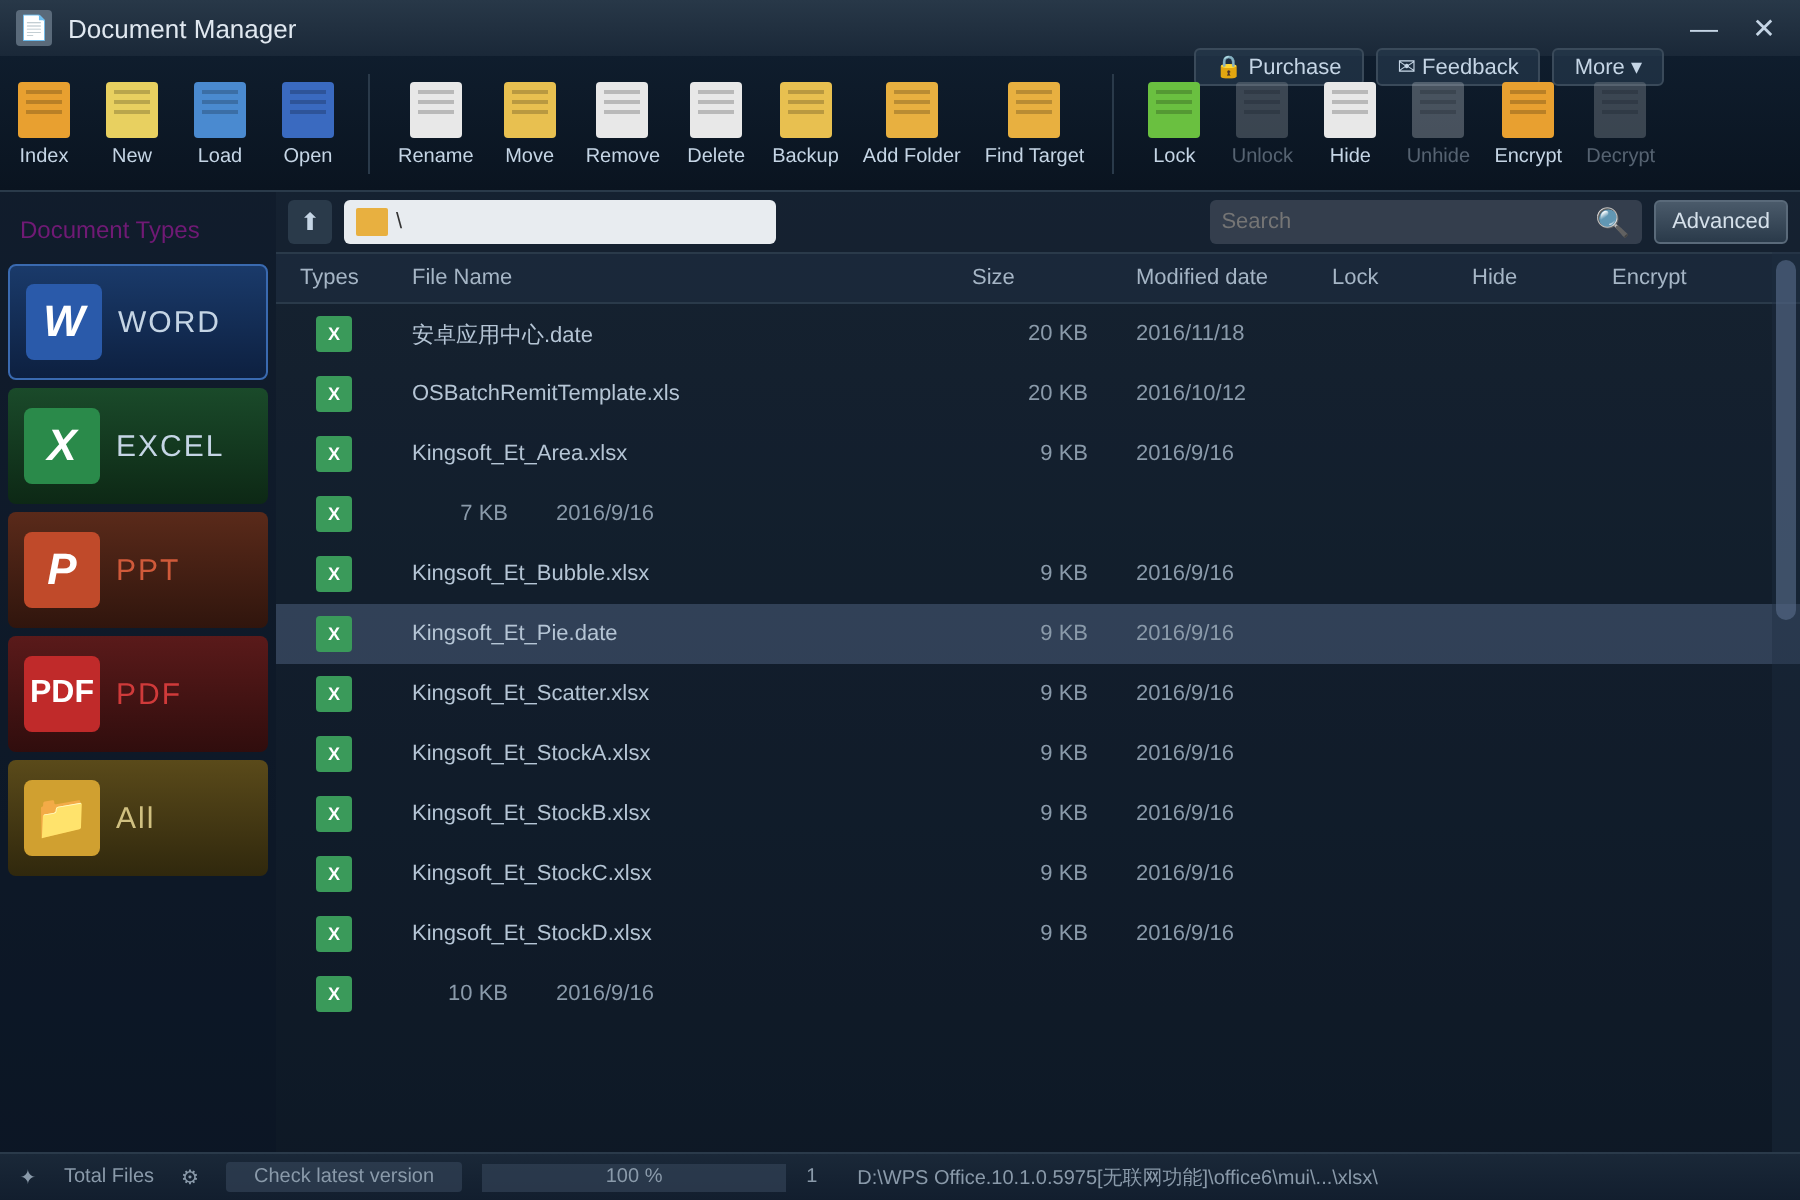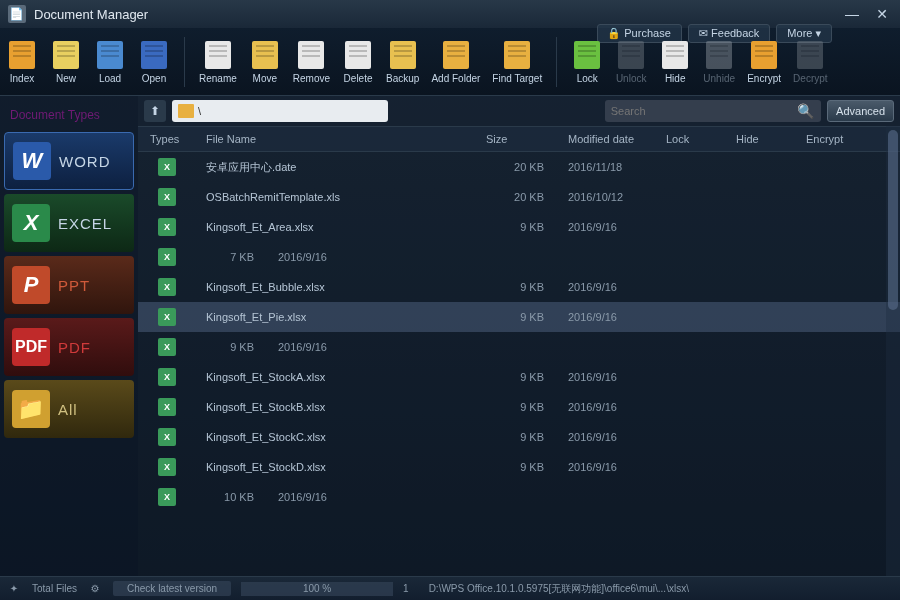--- a/index.html
+++ b/index.html
@@ -296,28 +296,29 @@
             <div class="xlsicon">X</div>
           </div>
           <div class="fn">Kingsoft_Et_Bubble.xlsx</div>
           <div class="fs">9 KB</div>
           <div class="fm">2016/9/16</div>
         </div>
         <div class="filerow selected">
           <div class="fi">
             <div class="xlsicon">X</div>
           </div>
-          <div class="fn">Kingsoft_Et_Pie.xlsx</div>
-          <div class="fs">9 KB</div>
-          <div class="fm">2016/9/16</div>
-        </div>
-        <div class="filerow">
-          <div class="fi">
-            <div class="xlsicon">X</div>
-          </div>
+          <div class="fn">Kingsoft_Et_Pie.date</div>
+          <div class="fs">9 KB</div>
+          <div class="fm">2016/9/16</div>
+        </div>
+        <div class="filerow">
+          <div class="fi">
+            <div class="xlsicon">X</div>
+          </div>
+          <div class="fn">Kingsoft_Et_Scatter.xlsx</div>
           <div class="fs">9 KB</div>
           <div class="fm">2016/9/16</div>
         </div>
         <div class="filerow">
           <div class="fi">
             <div class="xlsicon">X</div>
           </div>
           <div class="fn">Kingsoft_Et_StockA.xlsx</div>
           <div class="fs">9 KB</div>
           <div class="fm">2016/9/16</div>

